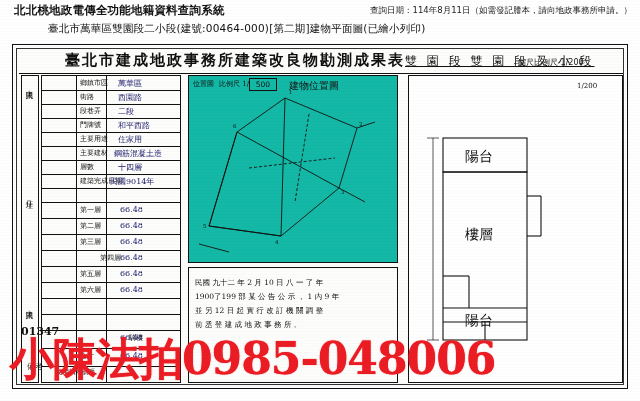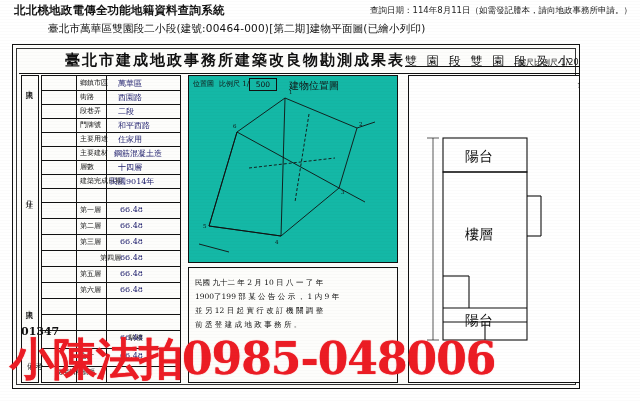--- a/index.html
+++ b/index.html
@@ -25,21 +25,21 @@
     font-size:10.5px;letter-spacing:.2px;
     white-space:nowrap;
     margin-left:34px;
   }
   .hdr-right{
     position:absolute;right:8px;top:5px;
     font-size:8.5px;white-space:nowrap;color:#222;
   }
   
   .sheet{
-    position:absolute;left:12px;top:44px;width:568px;height:345px;
+    position:absolute;left:12px;top:44px;width:616px;height:345px;
     border:1.6px solid #111;
     background:#fdfdfb;
     box-sizing:border-box;
     overflow:hidden;
   }
   .sheet:before{
     content:"";position:absolute;inset:3px;border:1px solid #333;pointer-events:none;
   }
   .title{
     position:absolute;left:52px;top:6px;

